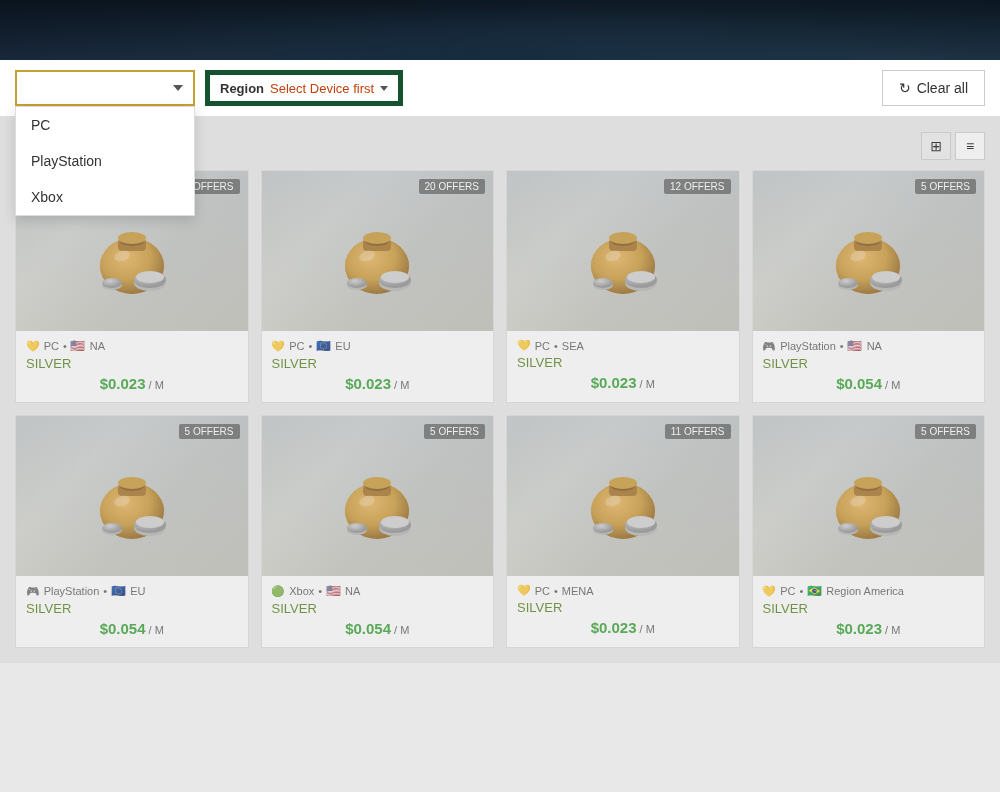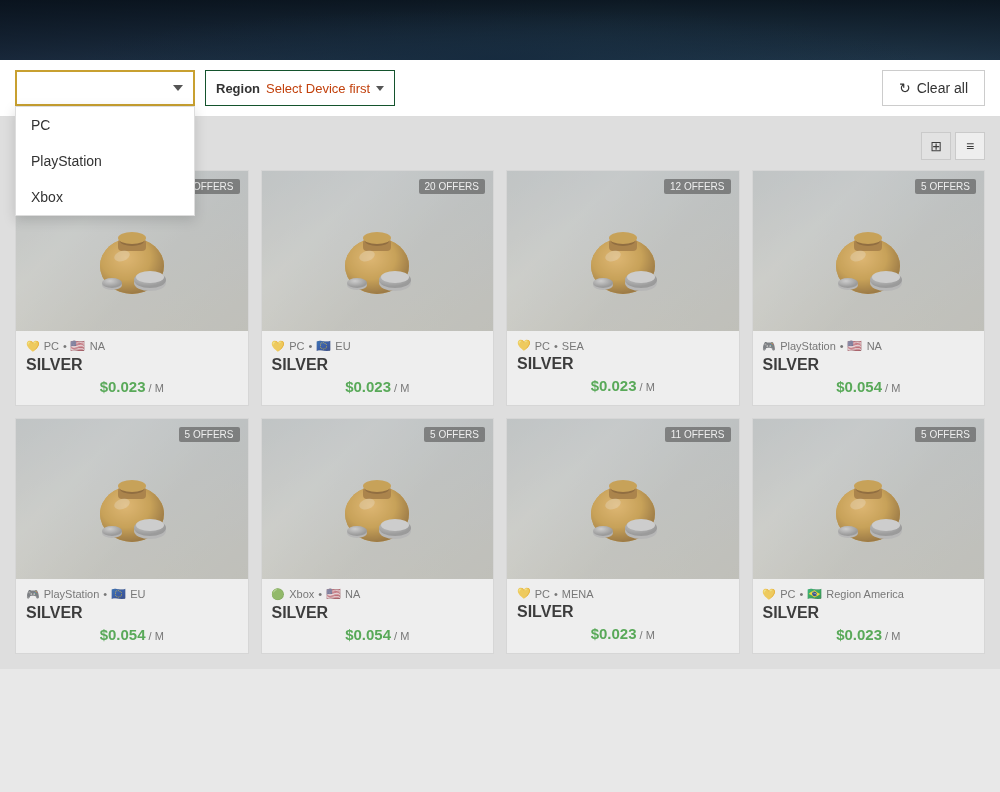--- a/index.html
+++ b/index.html
@@ -109,21 +109,21 @@
       cursor: pointer;
       color: #333;
     }
 
     
     .region-wrapper {
       display: flex;
       align-items: center;
       gap: 6px;
       height: 36px;
-      border: 1px solid #14532d;
+      border: 5px solid #14532d;
       padding: 0 10px;
       cursor: pointer;
     }
     .region-label {
       font-size: 13px;
       color: #333;
       font-weight: 600;
     }
     .region-placeholder {
       font-size: 13px;
@@ -251,23 +251,23 @@
       align-items: center;
       gap: 4px;
       font-size: 11px;
       color: #555;
       margin-bottom: 3px;
     }
     .platform-icon {
       font-size: 11px;
     }
     .card-name {
-      font-size: 16px;
-      font-weight: 700;
-      color: #000000;
+      font-size: 13px;
+      font-weight: 400;
+      color: #4d7c0f;
       margin-bottom: 4px;
       text-transform: uppercase;
     }
     .card-price {
       font-size: 15px;
       font-weight: 700;
       color: #2a9d2a;
       text-align: center;
     }
     .price-unit {

